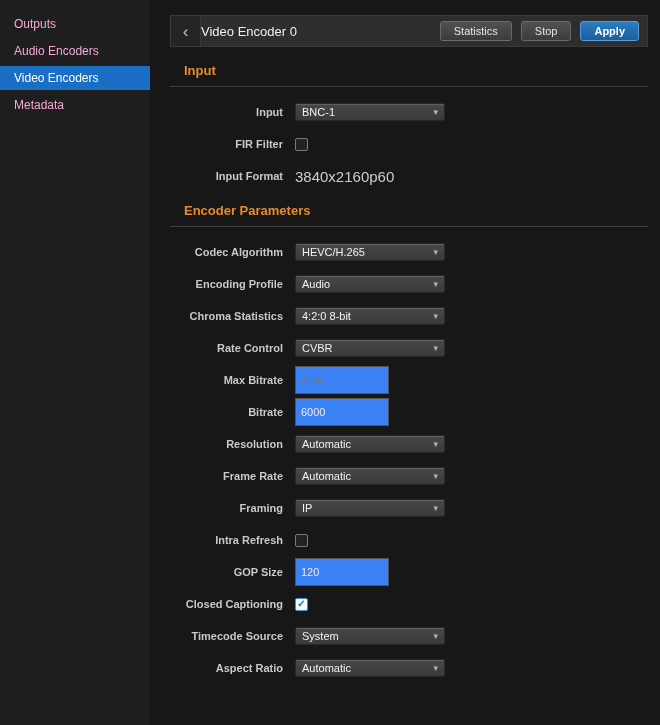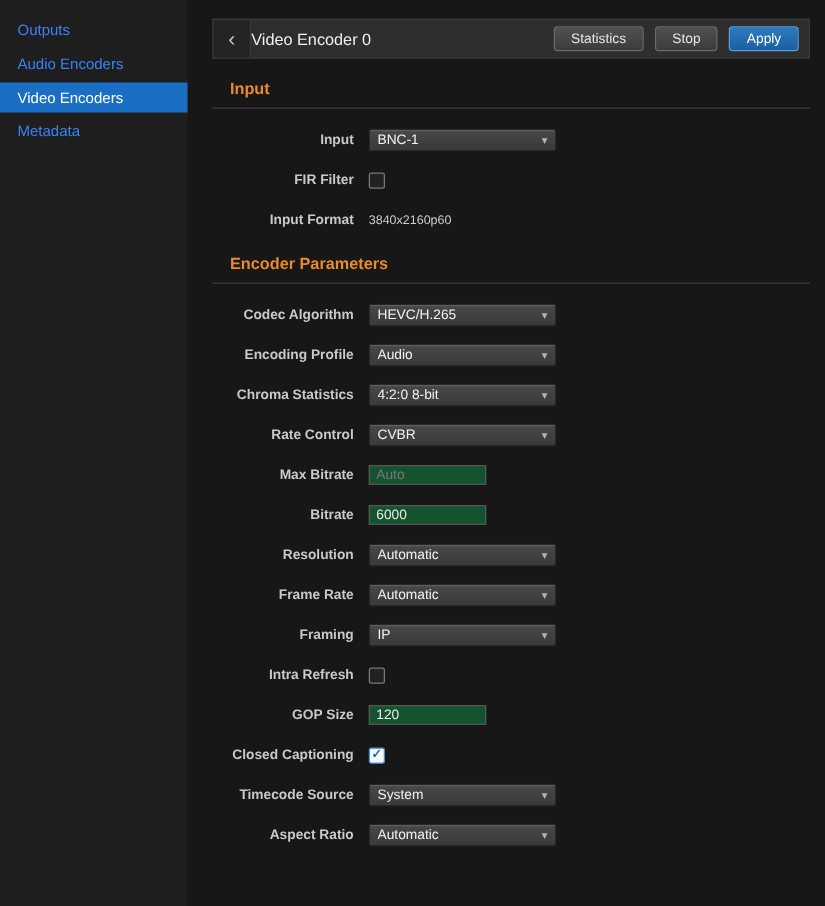--- a/index.html
+++ b/index.html
@@ -1,48 +1,48 @@
 <!DOCTYPE html>
 <html><head>
 <meta charset="utf-8">
 <style>
   * { box-sizing: border-box; margin: 0; padding: 0; font-family: "Liberation Sans", sans-serif; }
   html, body { width: 660px; height: 725px; overflow: hidden; }
   body { background: #171717; color: #ccc; display: flex; }
 
   .sidebar { width: 150px; background: #1e1e1e; padding-top: 12px; flex-shrink: 0; height: 100%; }
-  .side-item { font-size: 12px; color: #3b82f6; padding: 5px 14px; margin-bottom: 3px; cursor: pointer; white-space: nowrap; }
+  .side-item { font-size: 12px; color: #f9a8d4; padding: 5px 14px; margin-bottom: 3px; cursor: pointer; white-space: nowrap; }
   .side-item.selected { background: #1a6fc4; color: #fff; }
 
   .main { flex: 1; padding: 15px 12px 0 20px; min-width: 0; }
 
   .topbar { height: 32px; background: #2e2e2e; display: flex; align-items: center; border: 1px solid #3a3a3a; }
   .back-btn { width: 30px; height: 100%; background: #242424; border: none; border-right: 1px solid #3a3a3a; color: #c5c5c5; font-size: 17px; line-height: 1; cursor: pointer; }
   .page-title { font-size: 13px; color: #f0f0f0; font-weight: normal; margin-left: 0; }
   .header-buttons { margin-left: auto; display: flex; gap: 9px; padding-right: 8px; }
   .btn { height: 20px; padding: 0 13px; font-size: 11px; color: #e6e6e6; background: linear-gradient(#515151, #3c3c3c); border: 1px solid #6a6a6a; border-radius: 3px; cursor: pointer; }
-  .btn.primary { background: linear-gradient(#2b7cc2, #1b5f9d); border-color: #5c9bd4; color: #fff; }
+  .btn.primary { background: linear-gradient(#2b7cc2, #1b5f9d); border-color: #5c9bd4; color: #fff; font-weight: bold; }
 
   .section-title { color: #e98a2b; font-size: 13px; font-weight: bold; padding: 0 0 8px 14px; border-bottom: 1px solid #3e3e3e; margin: 18px 0 16px 0; }
   section:first-child .section-title { margin-top: 16px; }
 
   .row { display: flex; align-items: center; height: 18px; margin-bottom: 14px; }
   .row-label { width: 113px; text-align: right; margin-right: 12px; font-size: 11px; font-weight: bold; color: #c9c9c9; white-space: nowrap; }
 
   .select { width: 150px; height: 18px; background: linear-gradient(#484848, #3a3a3a); border: 1px solid #272727; box-shadow: inset 0 1px 0 rgba(255,255,255,.12); border-radius: 2px; display: flex; align-items: center; padding: 0 6px; cursor: pointer; color: #f2f2f2; font-size: 11px; }
   .select-value { flex: 1; white-space: nowrap; overflow: hidden; }
   .caret { color: #b5b5b5; font-size: 9px; margin-left: 4px; }
 
   .checkbox { width: 13px; height: 13px; border: 1px solid #7a7a7a; background: #222; display: inline-flex; align-items: center; justify-content: center; border-radius: 2px; cursor: pointer; font-size: 10px; line-height: 1; }
   .checkbox.checked { background: #f4f8fc; border-color: #4a8fd0; color: #1d6ab3; font-weight: bold; }
 
-  .text-input { width: 94px; height: 16px; background: #14532d; border: 1px solid #555; color: #eee; font-size: 11px; padding: 0 5px; }
+  .text-input { width: 94px; height: 28px; background: #3b82f6; border: 1px solid #555; color: #eee; font-size: 11px; padding: 0 5px; }
   .text-input::placeholder { color: #777; }
 
-  .static-value { font-size: 10px; color: #ccc; }
+  .static-value { font-size: 15px; color: #ccc; }
 </style>
 </head>
 <body>
 
 <aside class="sidebar">
     <div class="side-item">Outputs</div>
     <div class="side-item">Audio Encoders</div>
     <div class="side-item selected">Video Encoders</div>
     <div class="side-item">Metadata</div>
   </aside>

